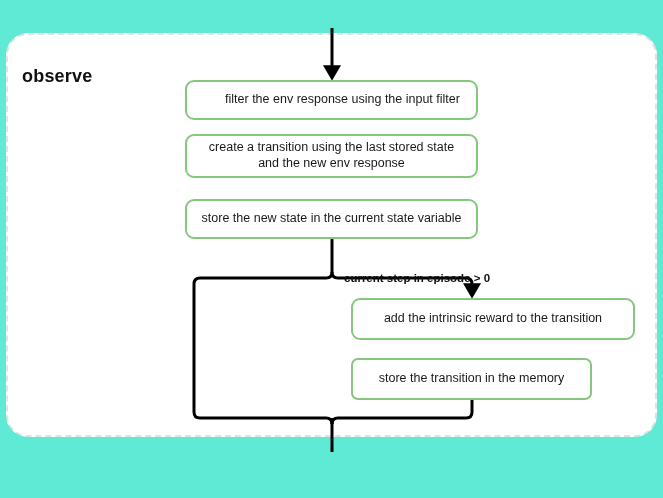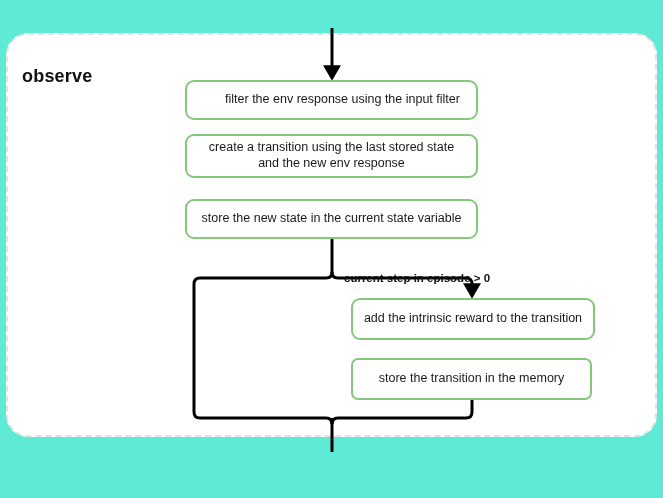--- a/index.html
+++ b/index.html
@@ -48,21 +48,21 @@
     justify-content: center;
     text-align: center;
     color: #1a1a1a;
     font-size: 12.5px;
     line-height: 1.25;
     padding: 4px 10px;
   }
   #node-filter   { left: 185px; top: 80px;  width: 293px; height: 40px; padding-left: 32px; }
   #node-create   { left: 185px; top: 134px; width: 293px; height: 44px; }
   #node-store-state { left: 185px; top: 199px; width: 293px; height: 40px; }
-  #node-intrinsic   { left: 351px; top: 298px; width: 244px; height: 42px; }
+  #node-intrinsic   { left: 351px; top: 298px; width: 284px; height: 42px; }
   #node-store-mem   { left: 351px; top: 358px; width: 241px; height: 42px; border-radius: 7px; }
 
   
   #edge-label {
     position: absolute;
     left: 344px;
     top: 256px;
     font-size: 11.5px;
     font-weight: bold;
     color: #111111;

